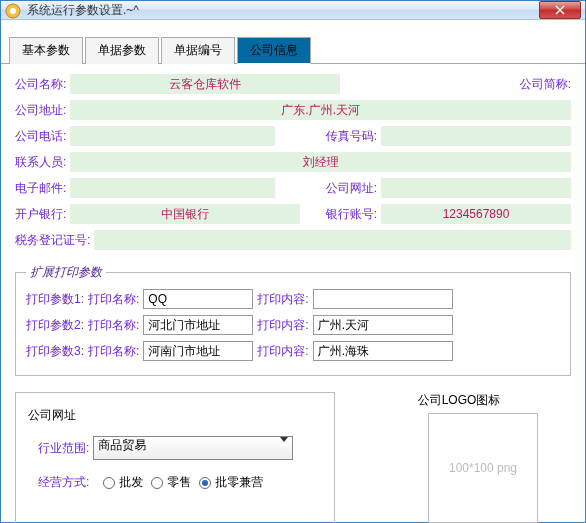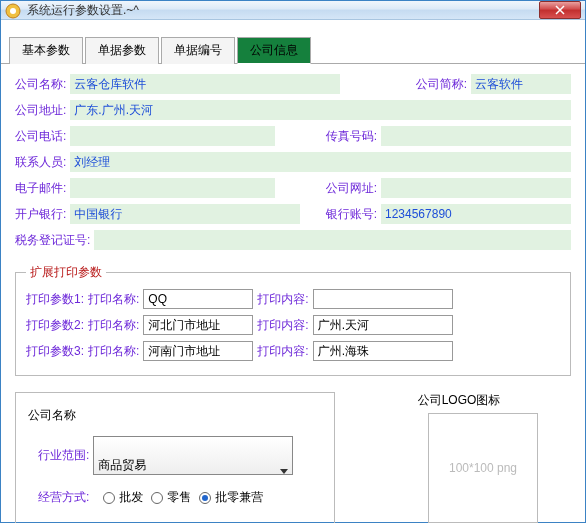--- a/index.html
+++ b/index.html
@@ -4,33 +4,33 @@
 <style>
 * { box-sizing: border-box; margin: 0; padding: 0; font-family: "Microsoft YaHei", "SimSun", sans-serif; font-size: 12px; }
 body { background: #fff; }
 .window { width: 586px; height: 523px; border: 1px solid #3b82c4; background: #fff; display: flex; flex-direction: column; }
 .titlebar { height: 28px; background: linear-gradient(to bottom, #f0f6fc 0%, #dce9f7 45%, #c5dbf1 50%, #d5e6f7 100%); display: flex; align-items: flex-end; padding: 0 4px; border-bottom: 1px solid #a8c5e0; }
 .titlebar-icon { width: 16px; height: 16px; margin-right: 6px; }
 .titlebar-title { flex: 1; color: #333; }
 .close-btn { width: 42px; height: 18px; background: linear-gradient(to bottom, #e9a0a0, #d14b4b 45%, #c12e2e 50%, #d85050); border: 1px solid #8b2e2e; border-radius: 2px; color: #fff; display: flex; align-items: center; justify-content: center; cursor: pointer; font-weight: bold; font-size: 10px; }
 .tabs { display: flex; padding: 16px 8px 0 8px; background: #fff; border-bottom: 1px solid #aaa; gap: 2px; }
 .tab { padding: 4px 12px; border: 1px solid #aaa; border-bottom: none; background: #f4f4f4; cursor: pointer; position: relative; top: 1px; }
-.tab.active { background: #15803d; border-bottom: 1px solid #fff; text-align: center; }
+.tab.active { background: #0369a1; border-bottom: 1px solid #fff; text-align: center; }
 .content { flex: 1; padding: 10px 14px; display: flex; flex-direction: column; gap: 6px; }
 .row { display: flex; align-items: center; gap: 4px; }
 .label { white-space: nowrap; color: #6d28d9; }
-.input { height: 20px; padding: 0 4px; border: none; background: #e1f2e1; color: #1d4ed8; }
+.input { height: 20px; padding: 0 4px; border: none; background: #e1f2e1; color: #be185d; text-align: center; }
 .input.wide { flex: 1; }
 fieldset { border: 1px solid #bbb; padding: 8px 10px; margin-top: 8px; }
-legend { padding: 0 4px; color: #b91c1c; }
+legend { padding: 0 4px; color: #4c1d95; font-style: italic; }
 .print-row { display: flex; align-items: center; gap: 4px; margin-bottom: 6px; }
 .print-input { height: 20px; border: 1px solid #999; padding: 0 4px; width: 110px; }
 .bottom-row { display: flex; gap: 12px; margin-top: 10px; }
 .company-nature { border: 1px solid #bbb; padding: 14px 12px; width: 320px; }
-.select { width: 200px; height: 39px; border: 1px solid #888; background: linear-gradient(#fff,#eee); padding: 0 4px; display: inline-flex; align-items: flex-end; justify-content: space-between; cursor: pointer; }
+.select { width: 200px; height: 24px; border: 1px solid #888; background: linear-gradient(#fff,#eee); padding: 0 4px; display: inline-flex; align-items: flex-start; justify-content: space-between; cursor: pointer; }
 .select-arrow { width: 0; height: 0; border-left: 4px solid transparent; border-right: 4px solid transparent; border-top: 5px solid #333; }
 .radio-row { display: flex; align-items: center; gap: 14px; margin-top: 14px; }
 .radio { display: inline-flex; align-items: center; gap: 4px; cursor: pointer; }
 .radio-circle { width: 12px; height: 12px; border: 1px solid #666; border-radius: 50%; display: inline-flex; align-items: center; justify-content: center; background: #fff; }
 .radio-circle.checked::after { content: ""; width: 6px; height: 6px; background: #2266cc; border-radius: 50%; }
 .logo-area { display: flex; flex-direction: column; align-items: center; flex: 1; }
 .logo-box { width: 110px; height: 110px; border: 1px solid #bbb; display: flex; align-items: center; justify-content: center; color: #bbb; font-size: 11px; margin-bottom: 6px; margin-left: 48px; }
 .logo-actions { display: flex; gap: 24px; }
 .logo-actions span { cursor: pointer; }
 </style>
@@ -57,21 +57,20 @@
     <div class="tab">单据编号</div>
     <div class="tab active">公司信息</div>
   </div>
 
   <div class="content">
     <div class="row">
       <span class="label">公司名称:</span>
       <input class="input" style="width: 270px;" value="云客仓库软件">
       <span style="flex:1"></span>
       <span class="label">公司简称:</span>
-      <input class="input" style="width: 100px;" value="云客软件">
     </div>
     <div class="row">
       <span class="label">公司地址:</span>
       <input class="input wide" value="广东.广州.天河" style="">
     </div>
     <div class="row">
       <span class="label">公司电话:</span>
       <input class="input" style="width: 205px;" value="">
       <span style="flex:1"></span>
       <span class="label">传真号码:</span>
@@ -122,21 +121,21 @@
             <span class="label">打印名称:</span>
             <input class="print-input" value="河南门市地址" style="">
             <span class="label">打印内容:</span>
             <input class="print-input" style="width: 140px;" value="广州.海珠">
           </div>
         </div>
     </fieldset>
 
     <div class="bottom-row">
       <div class="company-nature">
-        <div style="margin-bottom:12px">公司名称</div>
+        <div style="margin-bottom:12px">公司网址</div>
         <div class="row">
           <span class="label" style="margin-left:10px">行业范围:</span>
           <div class="select">
             <span>商品贸易</span>
             <span class="select-arrow"></span>
           </div>
         </div>
         <div class="radio-row">
           <span class="label" style="margin-left:10px">经营方式:</span>
           <span id="radio-container" style="display: inline-flex; gap: 8px;">

